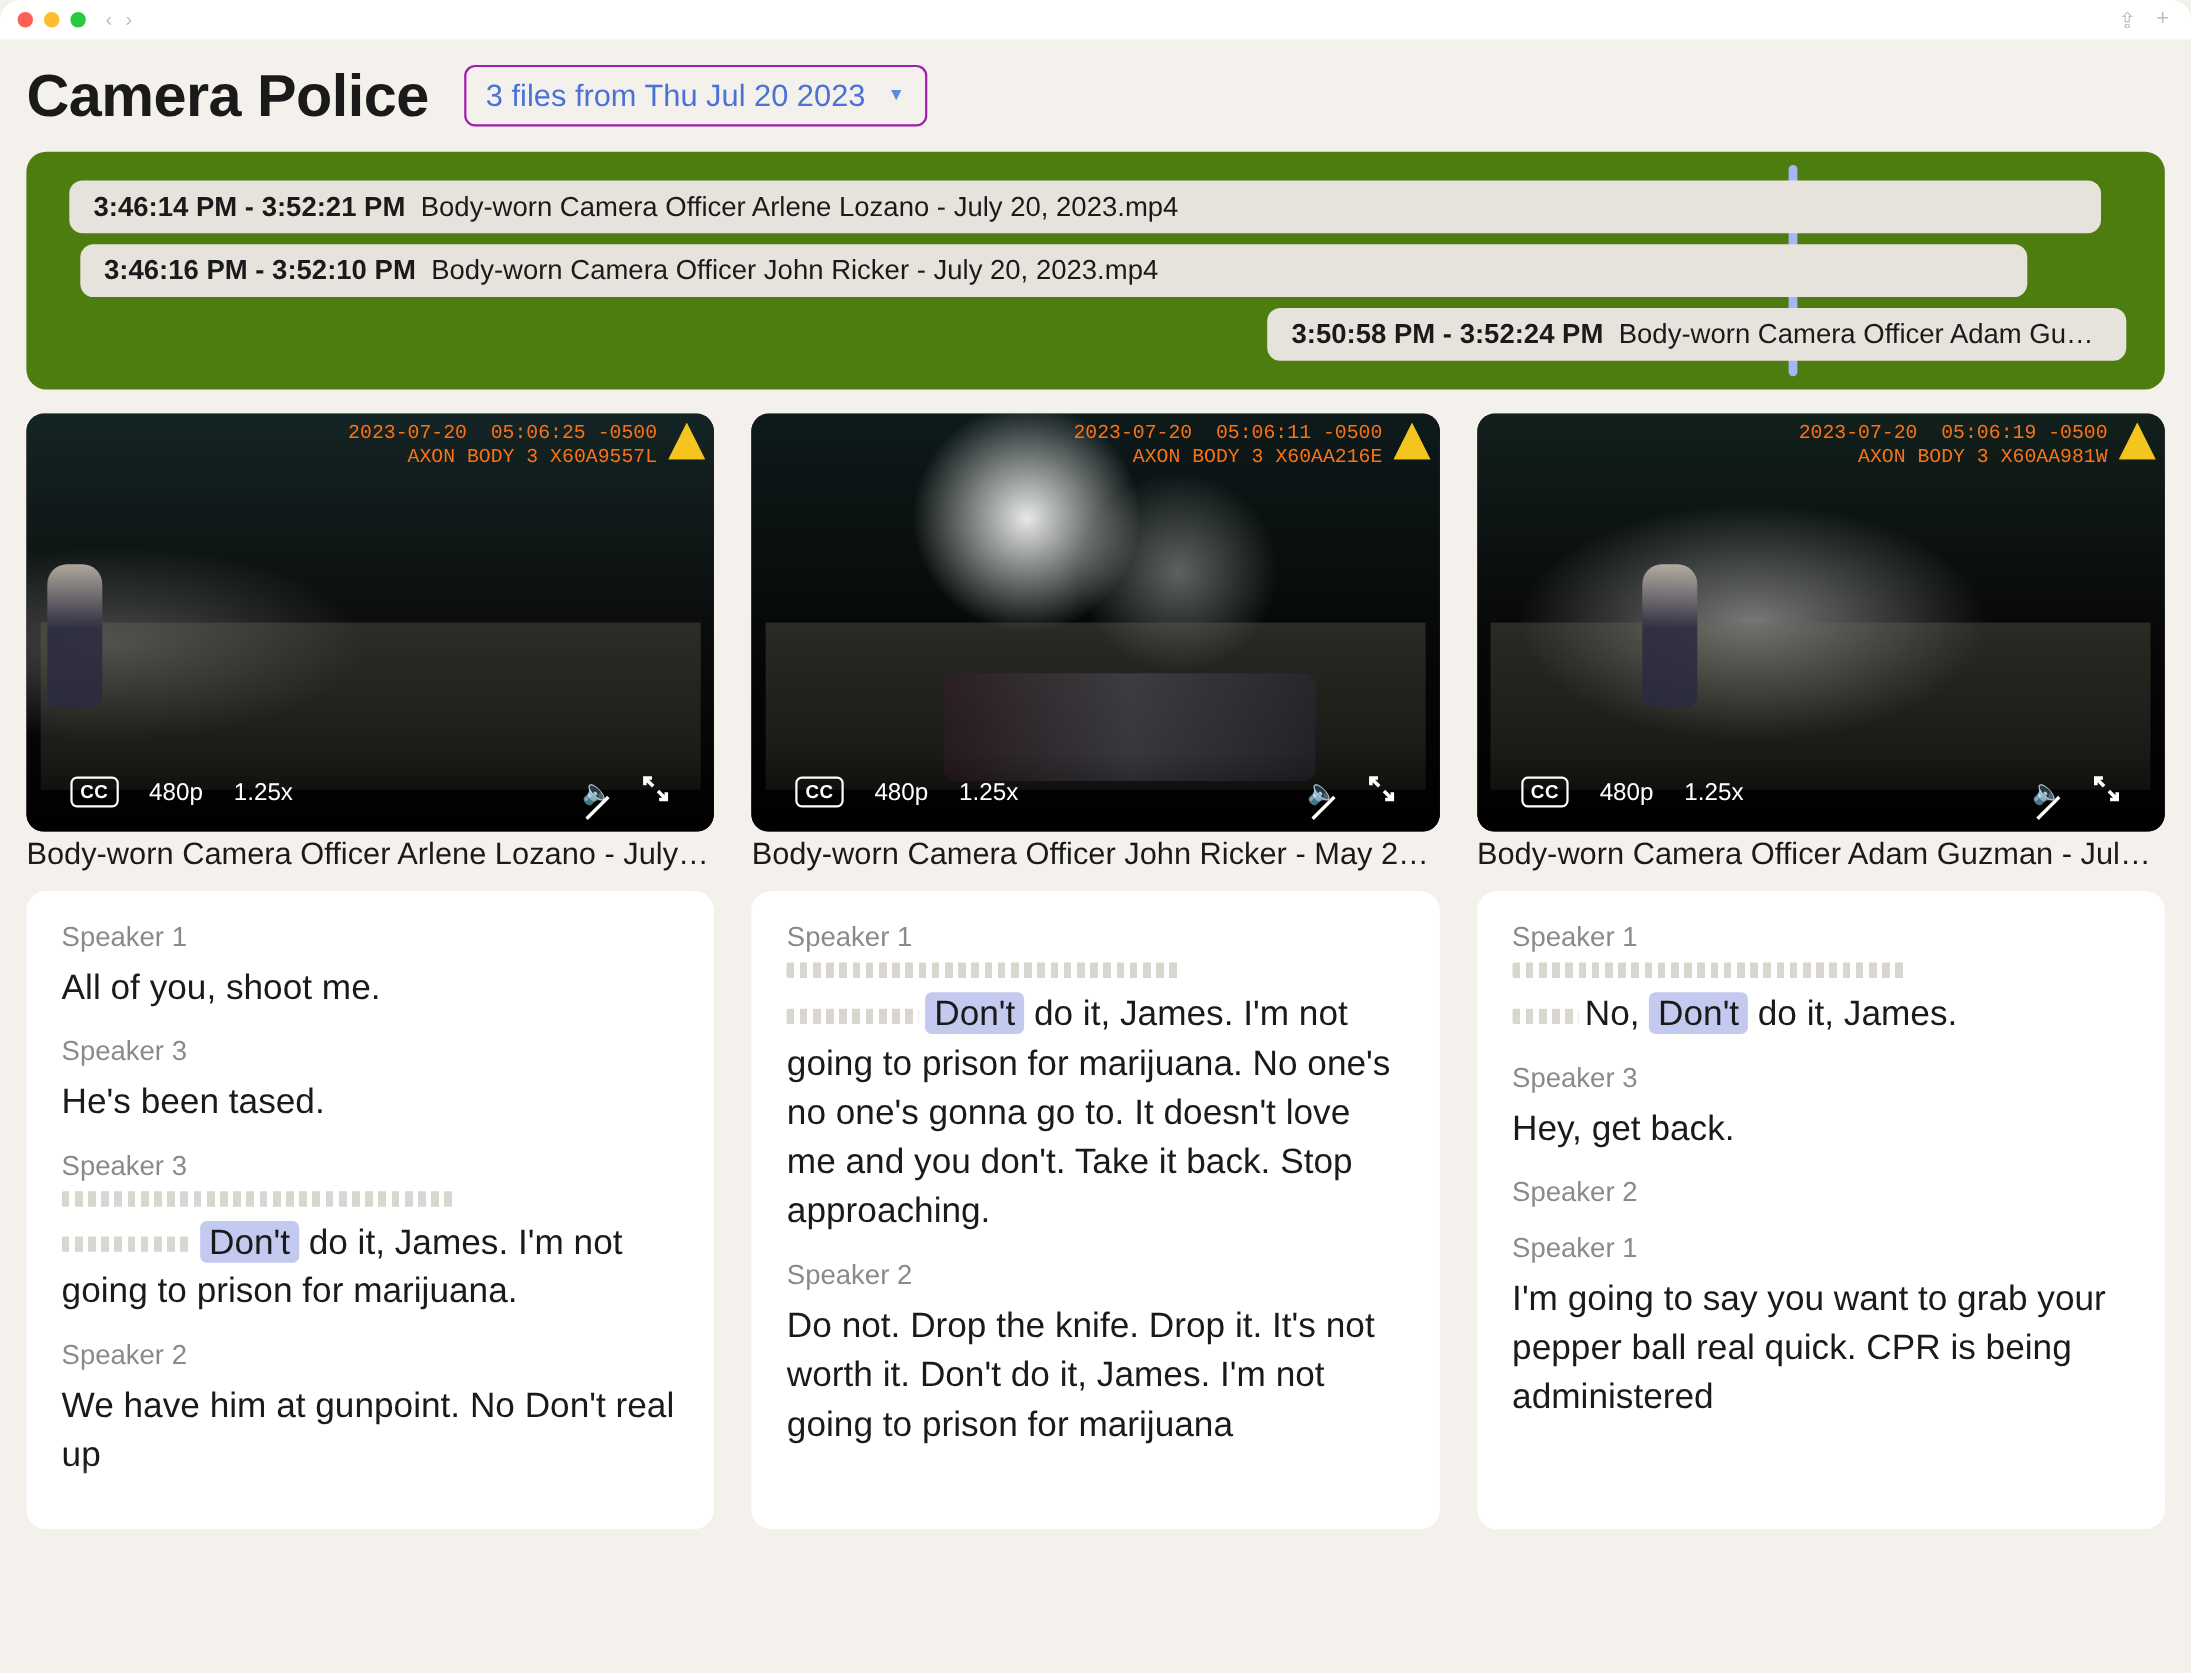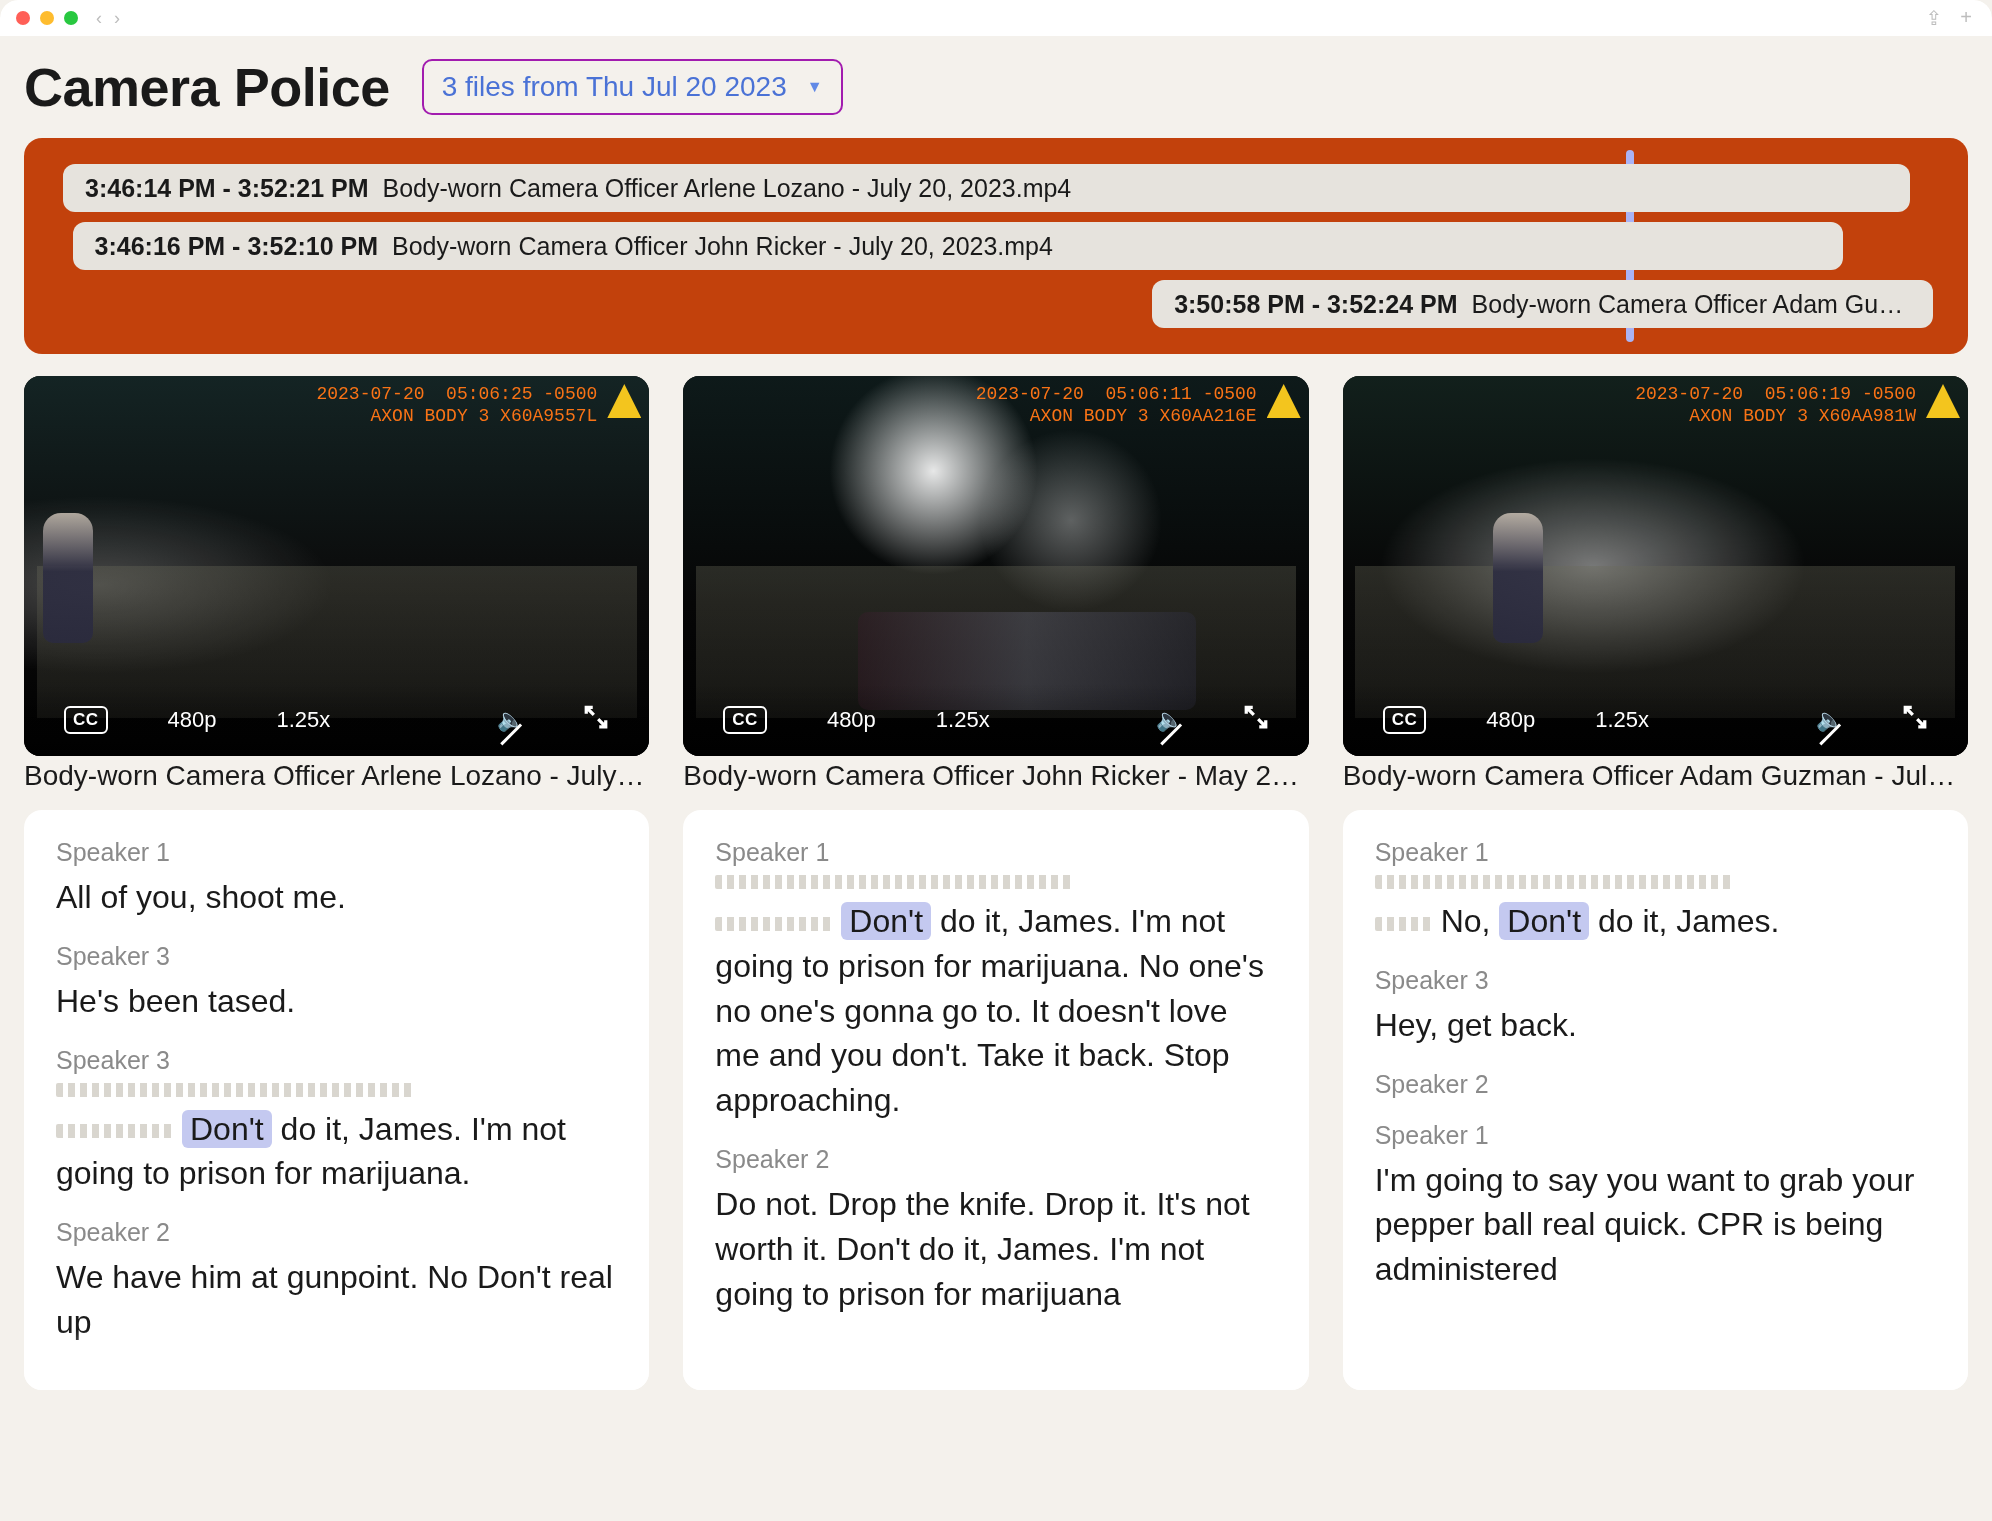--- a/index.html
+++ b/index.html
@@ -52,21 +52,21 @@
   font-size: 28px;
   display: inline-flex;
   align-items: center;
   gap: 20px;
   background: transparent;
 }
 .file-picker .caret { font-size: 16px; color: #6189e6; }
 
 
 .timeline-card {
-  background: #c2410c;
+  background: #4d7c0f;
   border-radius: 18px;
   padding: 16px 20px;
   margin-bottom: 22px;
   position: relative;
 }
 .tl-row {
   position: relative;
   height: 48px;
   margin: 10px 0;
 }
@@ -167,21 +167,21 @@
   position: absolute;
   left: 0; right: 0; bottom: 0;
   height: 72px;
   display: flex;
   align-items: center;
   justify-content: space-between;
   padding: 0 40px;
   color: #fff;
   background: linear-gradient(180deg, rgba(0,0,0,0) 0%, rgba(0,0,0,0.55) 100%);
 }
-.vc-left, .vc-right { display: flex; align-items: center; gap: 60px; font-size: 22px; font-weight: 500; }
+.vc-left, .vc-right { display: flex; align-items: center; gap: 28px; font-size: 22px; font-weight: 500; }
 .cc-badge {
   border: 2.5px solid #fff;
   border-radius: 6px;
   padding: 2px 7px;
   font-size: 17px;
   font-weight: 700;
   letter-spacing: 0.5px;
 }
 .mute-icon::before { content: "🔈"; font-size: 22px; }
 .mute-icon::after { content: ""; position: absolute; width: 28px; height: 2.5px; background: #fff; transform: rotate(-45deg); }

